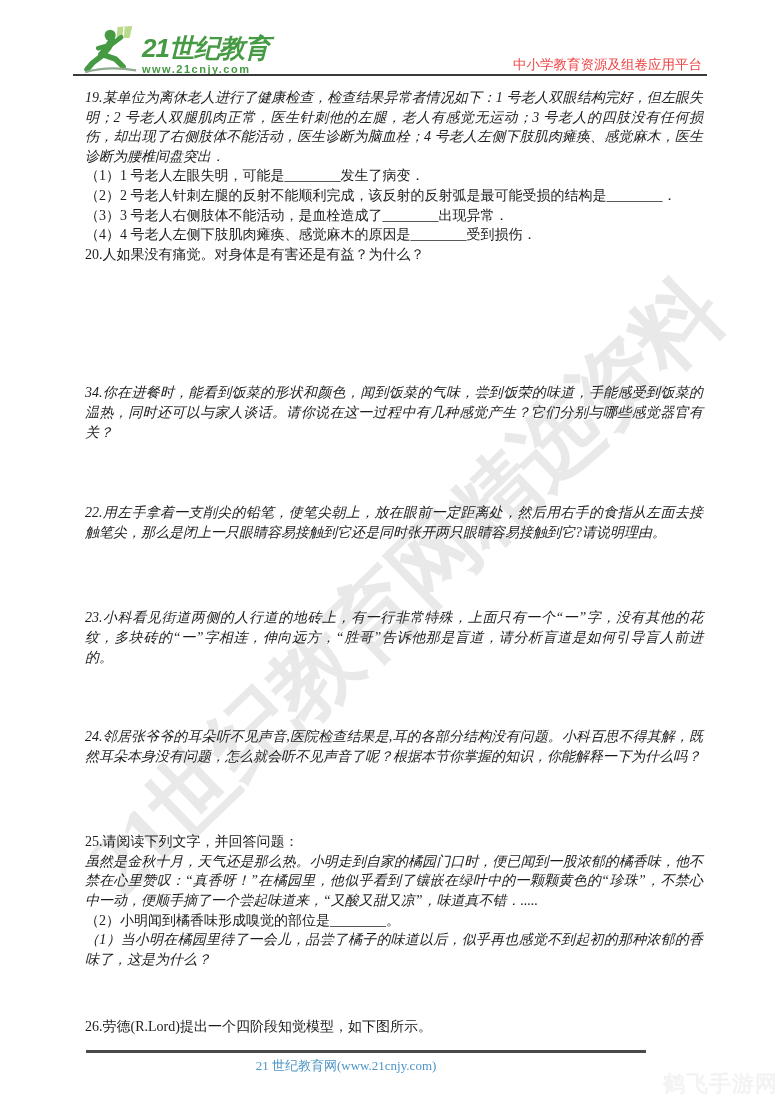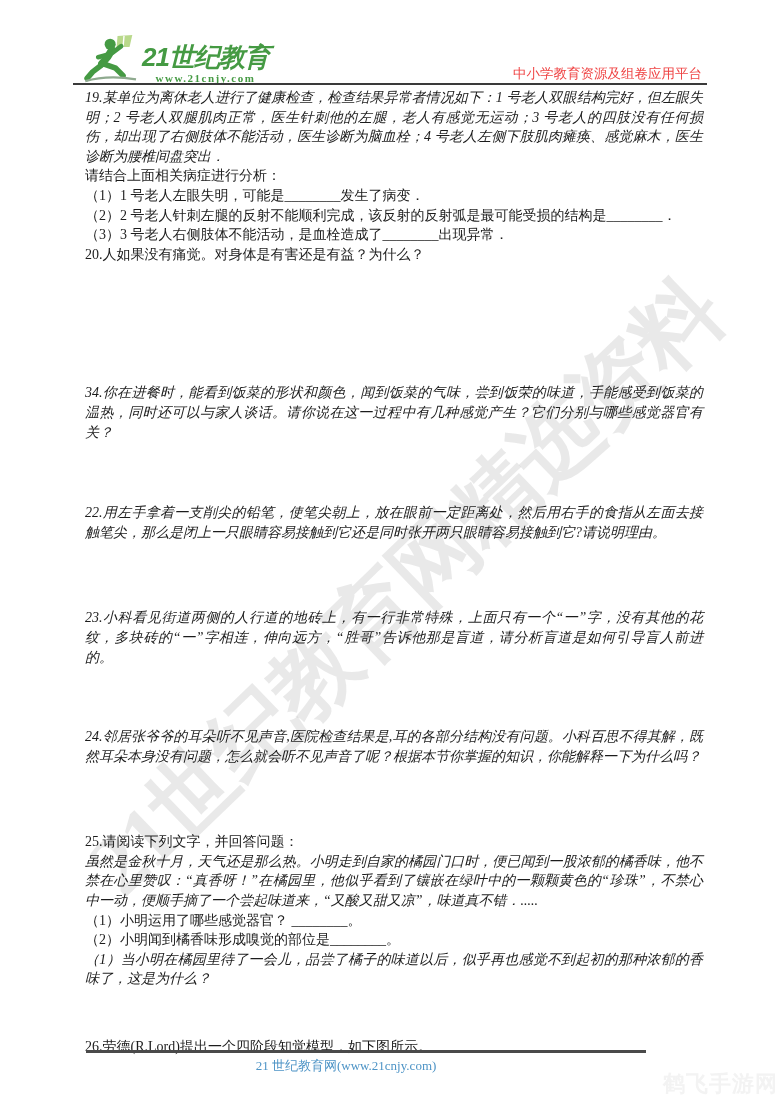--- a/index.html
+++ b/index.html
@@ -32,42 +32,41 @@
     right: 2px; bottom: 4px;
     font-family: "Liberation Sans", sans-serif;
     font-size: 22px;
     font-weight: bold;
     letter-spacing: 1px;
     color: #f3f3f3;
     z-index: 0;
   }
 
   
-  .header { position: absolute; left: 0; top: 13px; width: 100%; height: 72px; z-index: 2; }
+  .header { position: absolute; left: 0; top: 4px; width: 100%; height: 72px; z-index: 2; }
   .logo { position: absolute; left: 84px; top: 22px; display: flex; align-items: flex-start; }
   .logo-icon { width: 56px; height: 48px; }
   .logo-text { margin-left: 2px; }
   .brand-name {
     font-family: "Liberation Sans", sans-serif;
     font-style: italic;
     font-weight: bold;
     font-size: 26px;
     line-height: 26px;
     letter-spacing: -1px;
     color: #459a43;
     margin-top: 9px;
   }
   .brand-url {
-    font-family: Liberation Serif, serif;
+    font-family: Liberation Sans, sans-serif;
     font-weight: bold;
     font-size: 11px;
     letter-spacing: 1.5px;
     color: #459a43;
     margin-top: 2px;
-    text-align: center;
   }
   .tagline {
     position: absolute;
     right: 78px; top: 52px;
     font-size: 13.5px;
     color: #ef4444;
   }
   .header-rule {
     position: absolute;
     left: 73px; top: 70px;
@@ -137,24 +136,24 @@
       </div>
     </div>
     <div class="tagline">中小学教育资源及组卷应用平台</div>
     <div class="header-rule"></div>
   </div>
 
   <div class="content">
 
     <div>
       <p class="stem-wrap">19.某单位为离休老人进行了健康检查，检查结果异常者情况如下：1 号老人双眼结构完好，但左眼失明；2 号老人双腿肌肉正常，医生针刺他的左腿，老人有感觉无运动；3 号老人的四肢没有任何损伤，却出现了右侧肢体不能活动，医生诊断为脑血栓；4 号老人左侧下肢肌肉瘫痪、感觉麻木，医生诊断为腰椎间盘突出．</p>
-      <p>请结合上面相关病症进行分析：</p>
       <p>（1）1 号老人左眼失明，可能是________发生了病变．</p>
       <p>（2）2 号老人针刺左腿的反射不能顺利完成，该反射的反射弧是最可能受损的结构是________．</p>
       <p>（3）3 号老人右侧肢体不能活动，是血栓造成了________出现异常．</p>
+      <p>（4）4 号老人左侧下肢肌肉瘫痪、感觉麻木的原因是________受到损伤．</p>
     </div>
 
     <div class="gap-q20">
       <p>20.人如果没有痛觉。对身体是有害还是有益？为什么？</p>
     </div>
 
     <div class="gap-q21">
       <p class="stem-wrap">34.你在进餐时，能看到饭菜的形状和颜色，闻到饭菜的气味，尝到饭荣的味道，手能感受到饭菜的温热，同时还可以与家人谈话。请你说在这一过程中有几种感觉产生？它们分别与哪些感觉器官有关？</p>
     </div>
 
@@ -166,21 +165,20 @@
       <p class="stem-wrap">23.小科看见街道两侧的人行道的地砖上，有一行非常特殊，上面只有一个“一”字，没有其他的花纹，多块砖的“一”字相连，伸向远方，“胜哥”告诉他那是盲道，请分析盲道是如何引导盲人前进的。</p>
     </div>
 
     <div class="gap-q24">
       <p class="stem-wrap">24.邻居张爷爷的耳朵听不见声音,医院检查结果是,耳的各部分结构没有问题。小科百思不得其解，既然耳朵本身没有问题，怎么就会听不见声音了呢？根据本节你掌握的知识，你能解释一下为什么吗？</p>
     </div>
 
     <div class="gap-q25">
       <p>25.请阅读下列文字，并回答问题：</p>
       <p class="stem-wrap">虽然是金秋十月，天气还是那么热。小明走到自家的橘园门口时，便已闻到一股浓郁的橘香味，他不禁在心里赞叹：“真香呀！”在橘园里，他似乎看到了镶嵌在绿叶中的一颗颗黄色的“珍珠”，不禁心中一动，便顺手摘了一个尝起味道来，“又酸又甜又凉”，味道真不错．.....</p>
-      <p>（1）小明运用了哪些感觉器官？ ________。</p>
       <p>（2）小明闻到橘香味形成嗅觉的部位是________。</p>
       <p class="stem-wrap">（1）当小明在橘园里待了一会儿，品尝了橘子的味道以后，似乎再也感觉不到起初的那种浓郁的香味了，这是为什么？</p>
     </div>
 
     <div>
       <p>26.劳德(R.Lord)提出一个四阶段知觉模型，如下图所示。</p>
     </div>
 
   </div>
 

